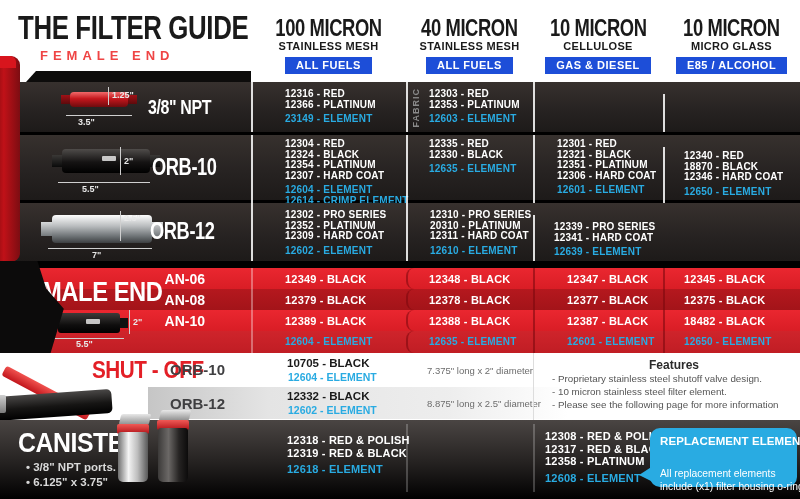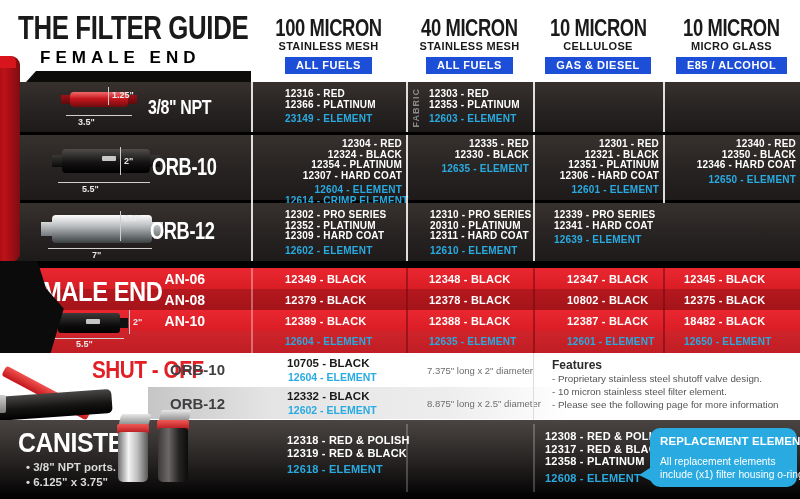--- a/index.html
+++ b/index.html
@@ -4,42 +4,42 @@
 <style>
   * { margin:0; padding:0; box-sizing:border-box; }
   body { font-family:"Liberation Sans", sans-serif; background:#ffffff; }
   #stage { position:relative; width:800px; height:499px; overflow:hidden; background:#fff; }
 
   .cond { display:inline-block; white-space:nowrap; font-weight:800; transform:scaleX(0.76); transform-origin:left center; letter-spacing:-0.5px; }
   .cond-c { display:inline-block; white-space:nowrap; font-weight:800; transform:scaleX(0.8); transform-origin:center; letter-spacing:-0.5px; }
 
   
   #title { position:absolute; left:18px; top:8px; font-size:34px; color:#1a1a1a; }
-  #subtitle { position:absolute; left:40px; top:48px; font-size:17px; font-weight:700; letter-spacing:5px; color:#000000; }
+  #subtitle { position:absolute; left:40px; top:48px; font-size:13px; font-weight:700; letter-spacing:5px; color:#ef4444; }
   #title-tab { position:absolute; left:26px; top:71px; width:225px; height:11px; background:#0d0c0b; clip-path:polygon(10px 0,100% 0,100% 100%,0 100%); }
 
   .col-head { position:absolute; top:16px; text-align:center; color:#1a1a1a; }
   .col-head .l1 { font-size:23px; line-height:24px; }
   .col-head .l2 { font-size:11px; font-weight:800; letter-spacing:0.3px; line-height:13px; }
   .badge { display:inline-block; margin-top:4px; background:#1d4ed8; color:#fff; font-size:11px; font-weight:800; letter-spacing:0.5px; padding:2px 11px 3px; }
   #ch0 { left:251px; width:155px; } #ch1 { left:406px; width:127px; }
   #ch2 { left:533px; width:130px; } #ch3 { left:663px; width:137px; }
 
   
   .grid-row { display:grid; grid-template-columns:251px 155px 127px 130px 137px; }
 
   
   #female { position:absolute; left:0; top:82px; width:800px; height:179px; background:#000; }
   .f-row { position:relative; width:800px;
            background:linear-gradient(180deg,#37312e 0%,#272322 55%,#1d1a19 100%); }
   .f-row + .f-row { margin-top:3px; }
   #frow0 { height:50px; } #frow1 { height:65px; } #frow2 { height:58px; }
   .dc { position:relative; border-left:2px solid rgba(255,255,255,0.85); padding:7px 4px 0 32px; }
-  .dc.c2 { padding-left:21px; } .dc.c3 { padding-left:22px; } .dc.c4 { padding-left:19px; }
-  #frow1 .dc { padding-top:4px;text-align:right; }
+  .dc.c2 { padding-left:21px; } .dc.c3 { padding-left:22px; } .dc.c4 { padding-left:19px;margin-top:12px; }
+  #frow1 .dc { padding-top:4px; }
   .part { color:#fff; font-size:10px; font-weight:800; line-height:10.6px; letter-spacing:0.2px; white-space:nowrap; }
   .elements { margin-top:4px; }
   .element-line { color:#29abe2; font-size:10px; font-weight:800; line-height:10.6px; letter-spacing:0.2px; white-space:nowrap; }
   .fabric-note { position:absolute; left:3px; top:6px; color:#8a8a8a; font-size:9px; font-weight:800; letter-spacing:1px;
                  writing-mode:vertical-rl; transform:rotate(180deg); }
   .row-label { position:absolute; color:#fff; font-size:24px; }
   #lbl-npt { left:148px; top:13px; font-size:21px; }
   #lbl-orb10 { left:152px; top:18px; } #lbl-orb12 { left:150px; top:14px; }
 
   .dim { position:absolute; color:#e8e8e8; font-size:9px; font-weight:700; white-space:nowrap; }
@@ -70,21 +70,21 @@
   
   #male { position:absolute; left:0; top:261px; width:800px; height:92px; background:#000; }
   #male-band { position:absolute; left:0; top:7px; width:800px; height:85px; }
   .m-row { height:21px; position:relative; }
   .m-row.r0, .m-row.r2 { background:linear-gradient(180deg,#ea2730,#d91d25); }
   .m-row.r1 { background:linear-gradient(180deg,#b5181e,#a31419); }
   .m-row.r3 { height:22px; background:linear-gradient(180deg,#cf242b,#c01d24); }
   .m-cell { border-left:2px solid rgba(120,8,12,0.55); padding:0 4px 0 32px; display:flex; align-items:center;
             color:#fff; font-size:11px; font-weight:800; letter-spacing:0.2px; white-space:nowrap; }
   .m-cell.first { border-left:2px solid rgba(255,255,255,0.35); }
-  .m-cell.c2 { padding-left:21px; } .m-cell.c3 { } .m-cell.c4 { padding-left:19px; }
+  .m-cell.c2 { padding-left:21px;border-radius:8px; } .m-cell.c3 { } .m-cell.c4 { padding-left:19px; }
   .m-cell .element-line { font-size:10px; }
   .an-label { display:flex; align-items:center; justify-content:flex-end; padding-right:46px;
               color:#fff; font-size:14px; font-weight:800; }
   #male-title { position:absolute; left:42px; top:9px; font-size:27px; color:#fff; letter-spacing:0.5px; }
   #img-male { left:58px; top:45px; width:62px; height:20px; position:absolute; border-radius:3px;
               background:linear-gradient(180deg,#3d3b39,#0f0e0e 60%,#000); }
   #img-male::before, #img-male::after { content:""; position:absolute; top:5px; width:8px; height:10px; background:#111; }
   #img-male::before { left:-8px; } #img-male::after { right:-8px; }
   #black-fitting { position:absolute; left:0; top:0; width:110px; height:92px; background:#0c0b0b;
                    clip-path:polygon(0 0,34% 0,42% 30%,58% 52%,46% 100%,0 100%); }
@@ -95,21 +95,21 @@
   #srow1 { height:34px; }
   #srow1 .stripe { position:absolute; left:148px; top:1px; right:0; bottom:1px;
                    background:linear-gradient(90deg,rgba(150,150,150,0.55) 0,rgba(210,210,210,0.6) 120px,rgba(228,228,228,0.65) 300px,rgba(240,240,240,0) 420px); }
   #shutoff-title { position:absolute; left:92px; top:4px; font-size:23px; color:#e31f26; letter-spacing:1px; }
   .s-label { position:absolute; left:170px; top:8px; font-size:15px; font-weight:800; color:#3f3f41; }
   #srow1 .s-label { top:9px; }
   .s-part { position:absolute; left:287px; top:4px; font-size:11.5px; font-weight:800; color:#1a1a1a; white-space:nowrap; }
   .s-elem { position:absolute; left:288px; top:18px; font-size:10.5px; font-weight:800; color:#29abe2; white-space:nowrap; }
   .s-dim  { position:absolute; left:427px; top:12px; font-size:9.5px; color:#6d6d6d; white-space:nowrap; }
   #features { position:absolute; left:552px; top:5px; width:244px; }
-  #features .f-title { font-size:12px; font-weight:800; color:#2b2b2b; line-height:14px; }
+  #features .f-title { font-size:12px; font-weight:800; color:#2b2b2b; line-height:14px;text-align:center; }
   #features .feat-item { font-size:9.8px; color:#555; line-height:13px; white-space:nowrap; }
   #valve { position:absolute; left:-6px; top:28px; width:130px; height:40px; }
   #valve .body { position:absolute; left:0; top:12px; width:118px; height:24px; border-radius:5px;
                  background:linear-gradient(180deg,#4a4847,#161514 55%,#000); transform:rotate(-4deg); }
   #valve .cap { position:absolute; left:-2px; top:14px; width:14px; height:18px; background:linear-gradient(180deg,#cfcfcf,#7c7c7c); border-radius:2px; }
   #valve .lever { position:absolute; left:10px; top:-16px; width:96px; height:11px; border-radius:3px;
                   background:linear-gradient(180deg,#f0524f,#c2161c); transform:rotate(28deg); transform-origin:left center; }
   #sep-shut { position:absolute; left:533px; top:0; height:67px; border-left:1px solid #ddd; }
 
   
@@ -134,21 +134,21 @@
   .c-block .elements { margin-top:5px; }
   .c-block .element-line { font-size:11px; }
   .can-sep { position:absolute; top:4px; height:68px; border-left:2px solid rgba(255,255,255,0.22); }
 
   #repl-box { position:absolute; left:650px; top:428px; width:147px; height:59px; background:#29abe2; border-radius:10px;
               padding:7px 8px 0 10px; }
   #repl-box .tail { position:absolute; left:-11px; bottom:5px; width:0; height:0;
                     border-top:9px solid transparent; border-bottom:7px solid transparent; border-right:14px solid #29abe2; }
   #repl-title { color:#fff; font-size:11.5px; font-weight:800; white-space:nowrap; letter-spacing:0.1px; }
   .repl-line { color:#fff; font-size:10.3px; line-height:12.5px; white-space:nowrap; }
-  #repl-body { margin-top:9px; }
+  #repl-body { margin-top:21px; }
 </style>
 </head>
 <body>
 
 <div id="stage">
 
   <div id="title"><span class="cond">THE FILTER GUIDE</span></div>
   <div id="subtitle">FEMALE END</div>
   <div id="title-tab"></div>
 
@@ -246,21 +246,21 @@
             <div class="part">12351 - PLATINUM</div>
             <div class="part">12306 - HARD COAT</div>
           </div>
         <div class="elements">
             <div class="element-line">12601 - ELEMENT</div>
           </div>
       </div>
       <div class="dc c4">
         <div>
             <div class="part">12340 - RED</div>
-            <div class="part">12350 - BLACK</div>
+            <div class="part">18870 - BLACK</div>
             <div class="part">12346 - HARD COAT</div>
           </div>
         <div class="elements">
             <div class="element-line">12650 - ELEMENT</div>
           </div>
       </div>
     </div>
 
     <div class="f-row grid-row" id="frow2">
       <div class="lc" style="position:relative">
@@ -311,21 +311,21 @@
         <div class="an-label">AN-06</div>
         <div class="m-cell first c1">12349 - BLACK</div>
         <div class="m-cell c2">12348 - BLACK</div>
         <div class="m-cell c3">12347 - BLACK</div>
         <div class="m-cell c4">12345 - BLACK</div>
       </div>
       <div class="m-row r1 grid-row">
         <div class="an-label">AN-08</div>
         <div class="m-cell first c1">12379 - BLACK</div>
         <div class="m-cell c2">12378 - BLACK</div>
-        <div class="m-cell c3">10802 - BLACK</div>
+        <div class="m-cell c3">12377 - BLACK</div>
         <div class="m-cell c4">12375 - BLACK</div>
       </div>
       <div class="m-row r2 grid-row">
         <div class="an-label">AN-10</div>
         <div class="m-cell first c1">12389 - BLACK</div>
         <div class="m-cell c2">12388 - BLACK</div>
         <div class="m-cell c3">12387 - BLACK</div>
         <div class="m-cell c4">18482 - BLACK</div>
       </div>
       <div class="m-row r3 grid-row">

